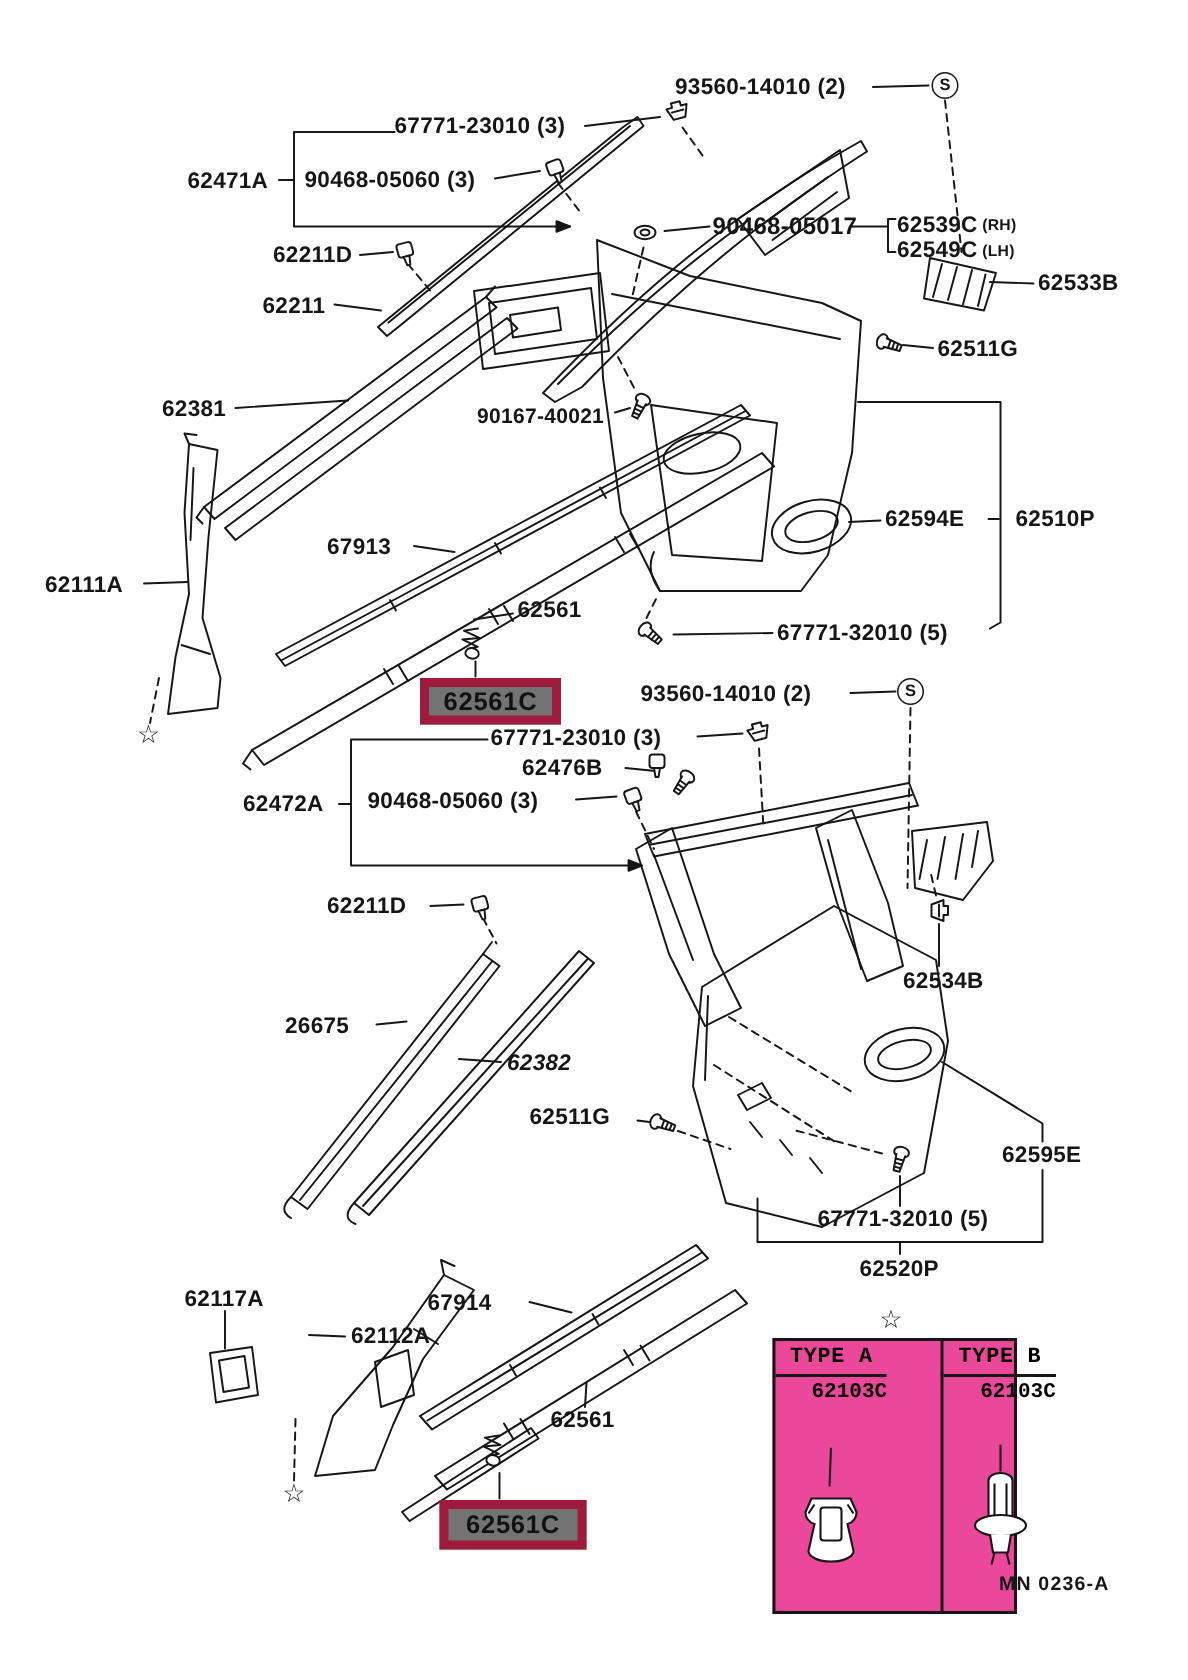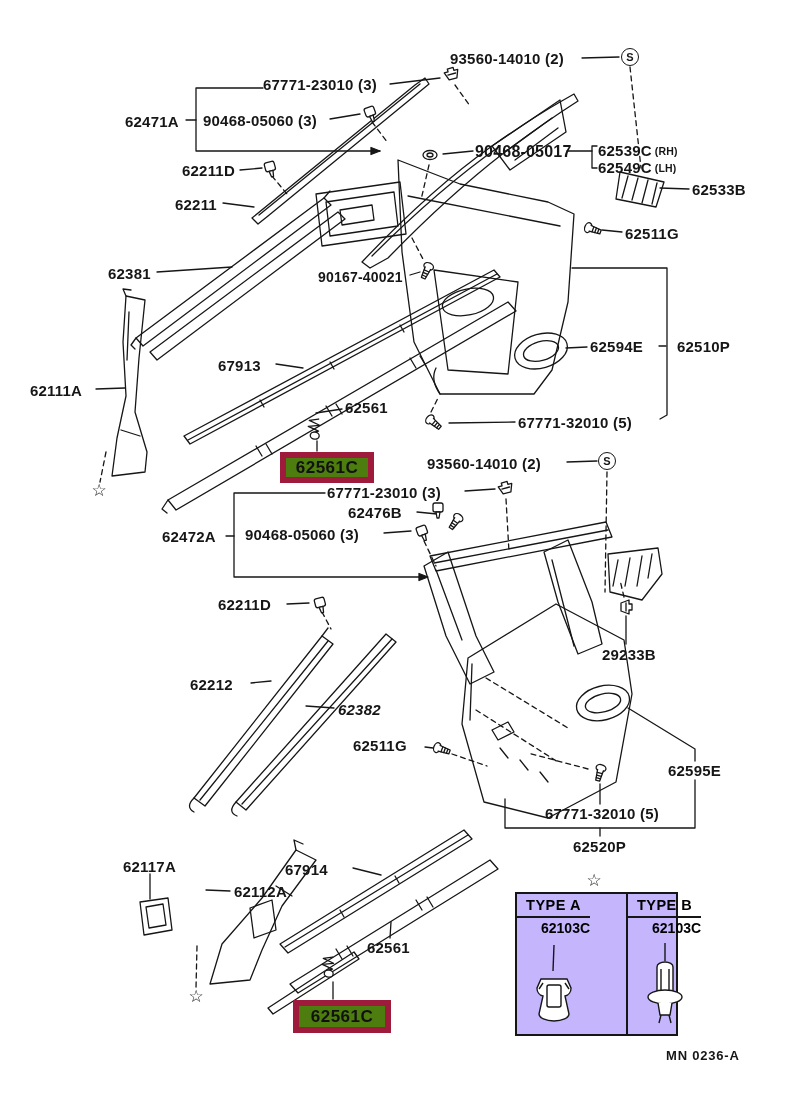--- a/index.html
+++ b/index.html
@@ -4,29 +4,29 @@
 <style>
   :root { --accent:#9e1b3c; --ink:#161616; }
   * { box-sizing:border-box; }
   html,body { margin:0; padding:0; }
   body { width:792px; height:1120px; background:#fff; font-family:"Liberation Sans",sans-serif; }
   .page { position:relative; width:792px; height:1120px; background:#fff; overflow:hidden; }
   svg.art { position:absolute; left:0; top:0; }
   .label { position:absolute; transform:translateY(-50%); font-size:15px; font-weight:600;
            letter-spacing:.2px; color:var(--ink); white-space:nowrap; line-height:1; }
   .label .sfx { font-size:10.5px; font-weight:700; margin-left:3px; vertical-align:1px; }
-  .hibox { position:absolute; border:6px solid var(--accent); background:#4d7c0f; color:#111;
+  .hibox { position:absolute; border:6px solid var(--accent); background:#737373; color:#111;
            display:flex; align-items:center; justify-content:center;
            font-size:17px; font-weight:700; letter-spacing:.5px; }
   .scircle { position:absolute; width:18px; height:18px; border:1.7px solid var(--ink); border-radius:50%;
              background:#fff; transform:translate(-50%,-50%); display:flex; align-items:center;
              justify-content:center; font-size:11px; font-weight:700; color:var(--ink); line-height:1; }
   .star { position:absolute; transform:translate(-50%,-50%); font-size:17px; color:var(--ink); line-height:1; }
-  .typetable { position:absolute; left:515px; top:892px; width:163px; height:144px;
-               border:2.5px solid var(--ink); display:flex; background:#c4b5fd; }
+  .typetable { position:absolute; left:515px; top:892px; width:163px; height:184px;
+               border:2.5px solid var(--ink); display:flex; background:#ec4899;font-family:Liberation Mono, monospace; }
   .tcol { flex:1; display:flex; flex-direction:column; }
   .tcol + .tcol { border-left:2.5px solid var(--ink);margin-left:36px; }
   .thead { height:24px; border-bottom:2.5px solid var(--ink); display:flex; align-items:center;
            justify-content:center; font-size:14.5px; font-weight:700; letter-spacing:.5px; }
   .tpart { height:19px; display:flex; align-items:center; justify-content:center;
            font-size:14px; font-weight:600;padding-left:24px; }
   .tclip { flex:1; display:flex; align-items:center; justify-content:center; }
   .footer { position:absolute; left:666px; top:1048px; font-size:13px; font-weight:700;
             letter-spacing:.8px; color:var(--ink); white-space:nowrap; }
 </style>
@@ -276,22 +276,22 @@
       <div class="label" style="left: 30px; top: 390px;"><span>62111A</span></div>
       <div class="label" style="left: 218px; top: 365px;"><span>67913</span></div>
       <div class="label" style="left: 345px; top: 407px;"><span>62561</span></div>
       <div class="label" style="left: 518px; top: 422px;"><span>67771-32010 (5)</span></div>
       <div class="label" style="left: 427px; top: 463px;"><span>93560-14010 (2)</span></div>
       <div class="label" style="left: 327px; top: 492px;"><span>67771-23010 (3)</span></div>
       <div class="label" style="left: 348px; top: 512px;"><span>62476B</span></div>
       <div class="label" style="left: 162px; top: 536px;"><span>62472A</span></div>
       <div class="label" style="left: 245px; top: 534px;"><span>90468-05060 (3)</span></div>
       <div class="label" style="left: 218px; top: 604px;"><span>62211D</span></div>
-      <div class="label" style="left: 602px; top: 654px;"><span>29233B</span></div>
-      <div class="label" style="left: 190px; top: 684px;"><span>62212</span></div>
+      <div class="label" style="left: 602px; top: 654px;"><span>62534B</span></div>
+      <div class="label" style="left: 190px; top: 684px;"><span>26675</span></div>
       <div class="label" style="left: 338px; top: 709px; font-style: italic;"><span>62382</span></div>
       <div class="label" style="left: 353px; top: 745px;"><span>62511G</span></div>
       <div class="label" style="left: 668px; top: 770px;"><span>62595E</span></div>
       <div class="label" style="left: 545px; top: 813px;"><span>67771-32010 (5)</span></div>
       <div class="label" style="left: 573px; top: 846px;"><span>62520P</span></div>
       <div class="label" style="left: 123px; top: 866px;"><span>62117A</span></div>
       <div class="label" style="left: 234px; top: 891px;"><span>62112A</span></div>
       <div class="label" style="left: 285px; top: 869px;"><span>67914</span></div>
       <div class="label" style="left: 367px; top: 947px;"><span>62561</span></div>
       <div class="hibox" style="left: 280px; top: 452px; width: 94px; height: 31px;">62561C</div>

